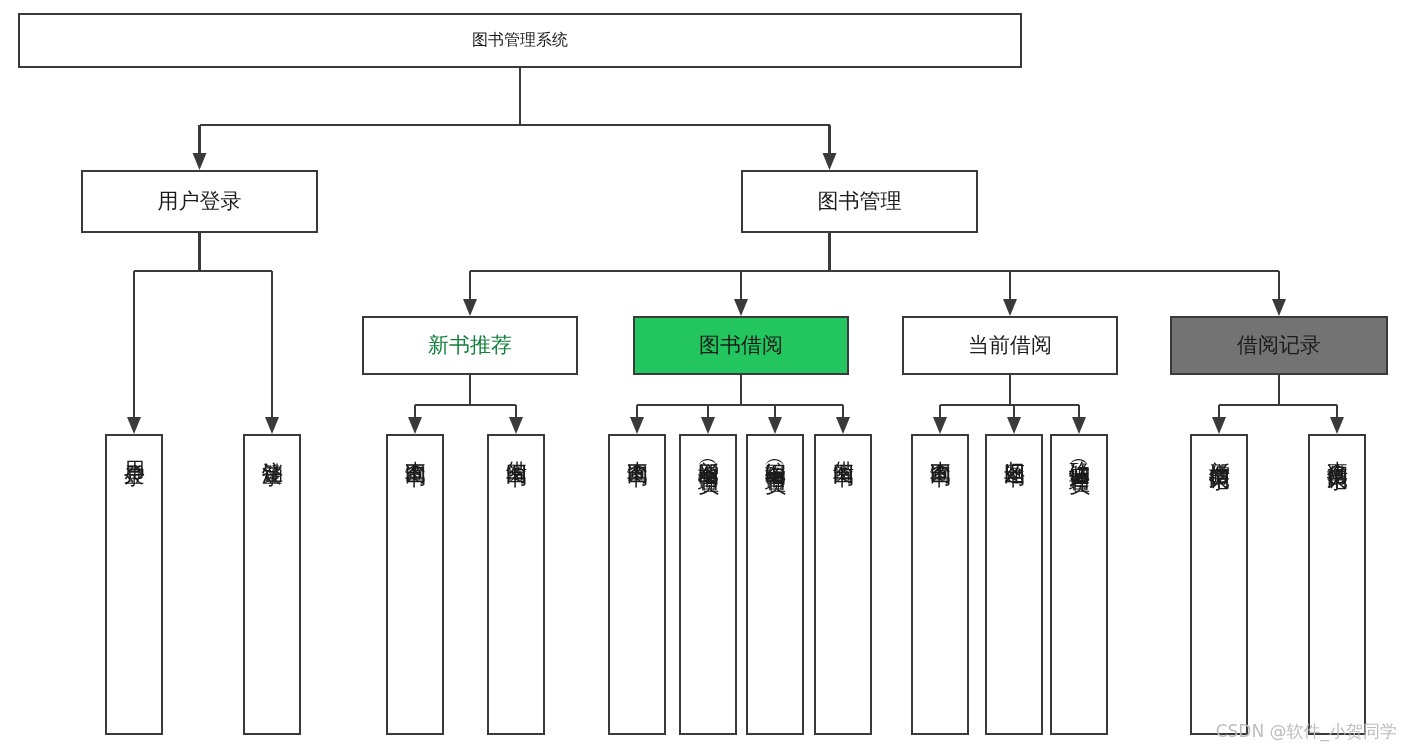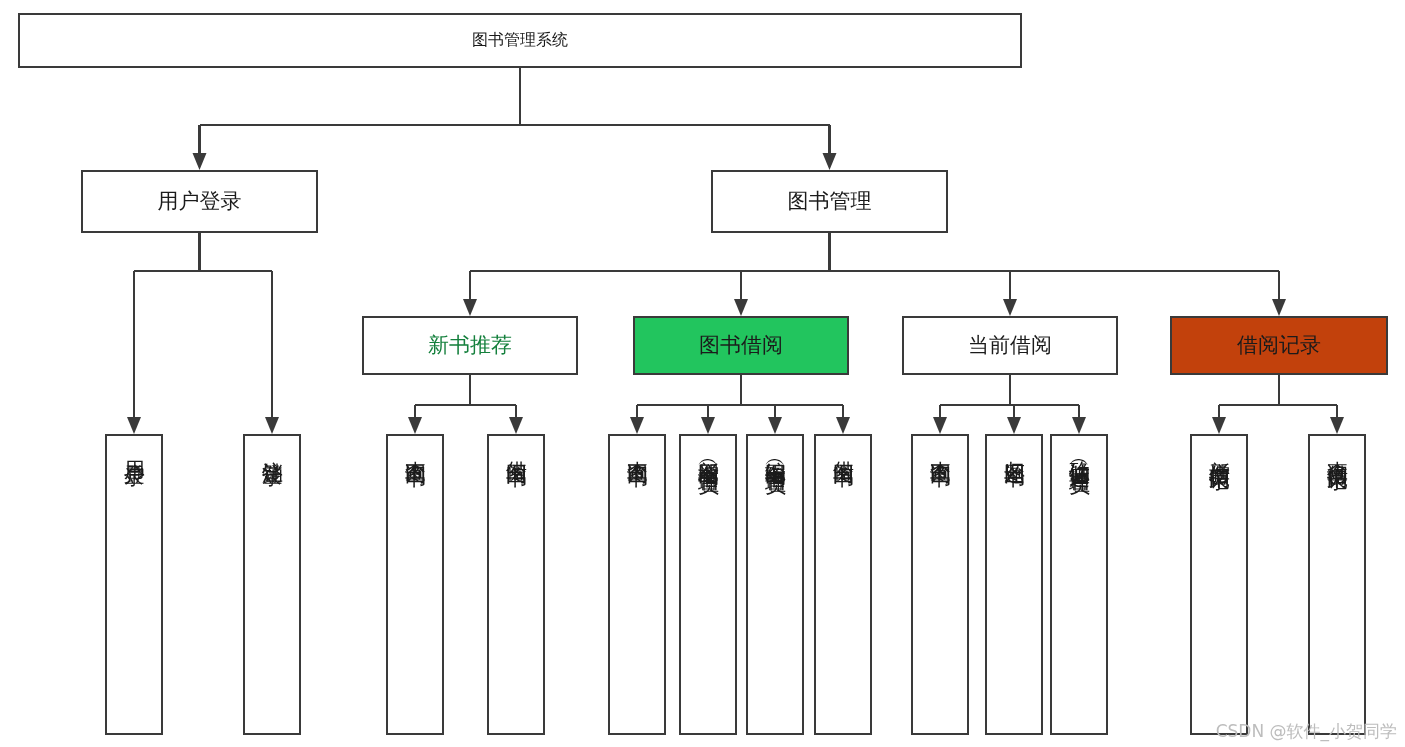--- a/index.html
+++ b/index.html
@@ -136,33 +136,33 @@
       <path d="M 1330 417 L 1344 417 L 1337 434 Z" fill="#3a3a3a"></path>
     </svg>
 
   <div id="node-layer">
       <div class="node horiz root" style="left: 18px; top: 13px; width: 1004px; height: 55px; border-color: rgb(58, 58, 58); background: rgb(255, 255, 255);">
         <span class="node-label" style="color: rgb(27, 27, 27);">图书管理系统</span>
       </div>
       <div class="node horiz" style="left: 81px; top: 170px; width: 237px; height: 63px; border-color: rgb(58, 58, 58); background: rgb(255, 255, 255);">
         <span class="node-label" style="color: rgb(27, 27, 27);">用户登录</span>
       </div>
-      <div class="node horiz" style="left: 711px; top: 170px; width: 237px; height: 63px; border-color: rgb(58, 58, 58); background: rgb(255, 255, 255);">
+      <div class="node horiz" style="left: 741px; top: 170px; width: 237px; height: 63px; border-color: rgb(58, 58, 58); background: rgb(255, 255, 255);">
         <span class="node-label" style="color: rgb(27, 27, 27);">图书管理</span>
       </div>
       <div class="node horiz" style="left: 362px; top: 316px; width: 216px; height: 59px; border-color: rgb(58, 58, 58); background: rgb(255, 255, 255);">
         <span class="node-label" style="color: #15803d;">新书推荐</span>
       </div>
       <div class="node horiz" style="left: 633px; top: 316px; width: 216px; height: 59px; border-color: rgb(58, 58, 58); background: #22c55e;">
         <span class="node-label" style="color: rgb(27, 27, 27);">图书借阅</span>
       </div>
       <div class="node horiz" style="left: 902px; top: 316px; width: 216px; height: 59px; border-color: rgb(58, 58, 58); background: rgb(255, 255, 255);">
         <span class="node-label" style="color: rgb(27, 27, 27); text-align: center;">当前借阅</span>
       </div>
-      <div class="node horiz" style="left: 1170px; top: 316px; width: 218px; height: 59px; border-color: rgb(58, 58, 58); background: #c2410c;">
+      <div class="node horiz" style="left: 1170px; top: 316px; width: 218px; height: 59px; border-color: rgb(58, 58, 58); background: #737373;">
         <span class="node-label" style="color: rgb(27, 27, 27);">借阅记录</span>
       </div>
       <div class="node vert" style="left: 105px; top: 434px; width: 58px; height: 301px; border-color: rgb(58, 58, 58); background: rgb(255, 255, 255);">
         <span class="node-label" style="color: rgb(27, 27, 27);">用户登录</span>
       </div>
       <div class="node vert" style="left: 243px; top: 434px; width: 58px; height: 301px; border-color: rgb(58, 58, 58); background: rgb(255, 255, 255);">
         <span class="node-label" style="color: rgb(27, 27, 27);">注销登录</span>
       </div>
       <div class="node vert" style="left: 386px; top: 434px; width: 58px; height: 301px; border-color: rgb(58, 58, 58); background: rgb(255, 255, 255);">
         <span class="node-label" style="color: rgb(27, 27, 27);">查询图书</span>

